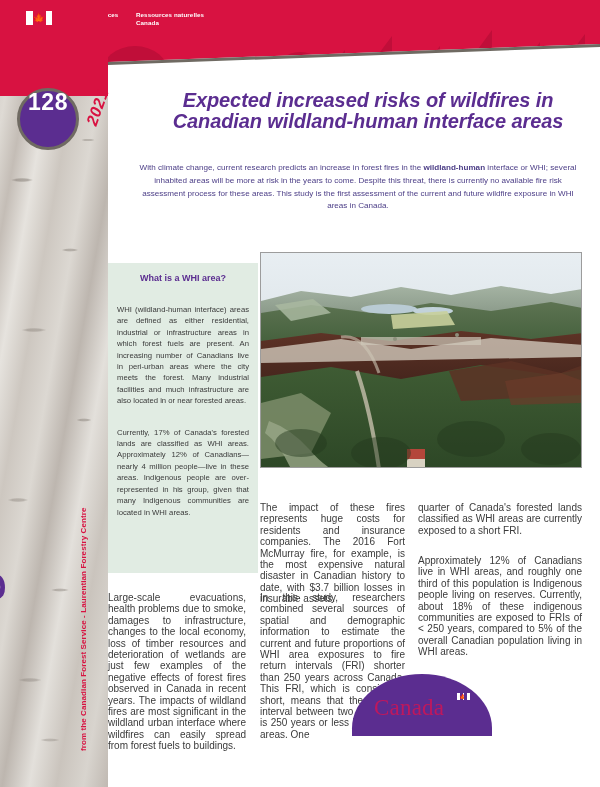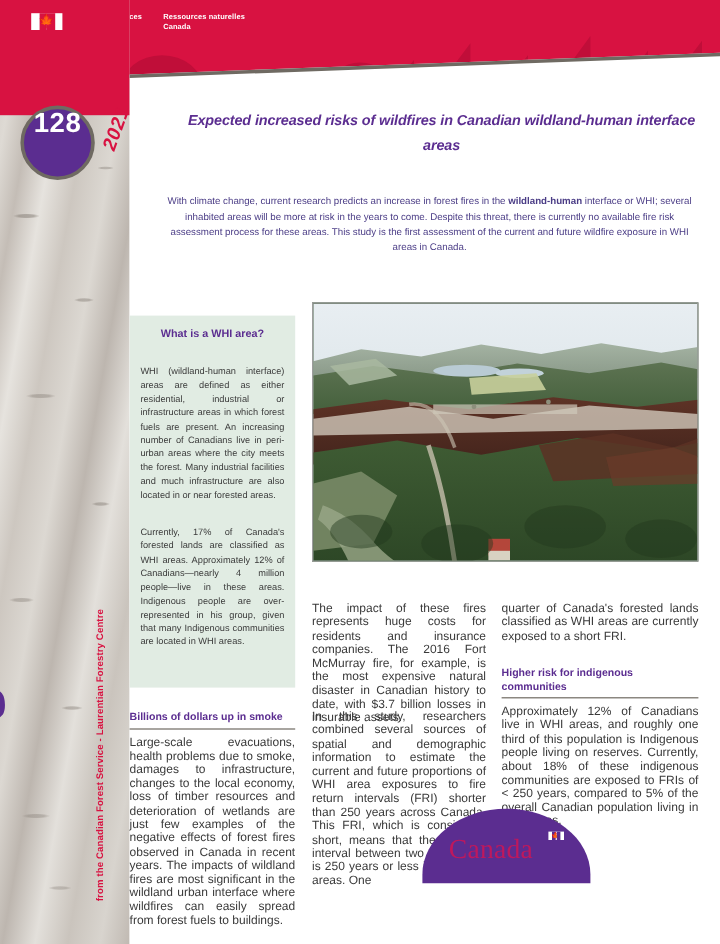--- a/index.html
+++ b/index.html
@@ -156,40 +156,40 @@
     width: 492px; height: 725px;
     z-index: 6;
   }
 
   
   .title {
     position: absolute; left: 40px; top: 28px;
     width: 440px;
     text-align: center;
     color: #5b2d90;
-    font-size: 12px;
+    font-size: 20px;
     font-style: italic;
     font-weight: bold;
     line-height: 21px;
     letter-spacing: -.1px;
   }
   .intro {
     position: absolute; left: 26px; top: 100px;
     width: 448px;
     text-align: center;
     color: #4b3d86;
     font-size: 8.1px;
     line-height: 12.8px;
   }
   .intro b { font-weight: bold; }
 
   
   .whi-box {
     position: absolute; left: 0px; top: 201px;
-    width: 138px; height: 310px;
+    width: 150px; height: 310px;
     background: #e1ece3;
     padding: 9px 9px 0 9px;
   }
   .whi-title {
     color: #5b2d90; font-size: 9px; font-weight: bold;
     text-align: center; line-height: 12px; margin-bottom: 9px;
   }
   .whi-box p {
     color: #3a3a3a; font-size: 7.7px; line-height: 11.4px;
     text-align: justify; margin-bottom: 9px; margin-top: 20px;
@@ -379,36 +379,34 @@
         <g opacity=".45" fill="#23381d">
           <ellipse cx="40" cy="190" rx="26" ry="14"></ellipse>
           <ellipse cx="120" cy="200" rx="30" ry="16"></ellipse>
           <ellipse cx="210" cy="186" rx="34" ry="18"></ellipse>
           <ellipse cx="290" cy="196" rx="30" ry="16"></ellipse>
         </g>
       </svg>
     </div>
 
     <div class="col-a">
-      <div class="sec-head">Billions of dollars up in smoke</div>
       <div class="body-p">Large-scale evacuations, health problems due to smoke, damages to infrastructure, changes to the local economy, loss of timber resources and deterioration of wetlands are just few examples of the negative effects of forest fires observed in Canada in recent years. The impacts of wildland fires are most significant in the wildland urban interface where wildfires can easily spread from forest fuels to buildings.</div>
     </div>
 
     <div class="col-b1">
       <div class="body-p">The impact of these fires represents huge costs for residents and insurance companies. The 2016 Fort McMurray fire, for example, is the most expensive natural disaster in Canadian history to date, with $3.7 billion losses in insurable assets.</div>
     </div>
     <div class="col-b2">
       <div class="body-p">In this study, researchers combined several sources of spatial and demographic information to estimate the current and future proportions of WHI area exposures to fire return intervals (FRI) shorter than 250 years across Canada. This FRI, which is considered short, means that the average interval between two forest fires is 250 years or less in the given areas. One</div>
     </div>
 
     <div class="col-c1">
       <div class="body-p">quarter of Canada's forested lands classified as WHI areas are currently exposed to a short FRI.</div>
     </div>
     <div class="col-c2">
-      <div class="sec-head">Higher risk for indigenous communities</div>
       <div class="body-p">Approximately 12% of Canadians live in WHI areas, and roughly one third of this population is Indigenous people living on reserves. Currently, about 18% of these indigenous communities are exposed to FRIs of &lt; 250 years, compared to 5% of the overall Canadian population living in WHI areas.</div>
     </div>
 
   </div>
 
   <div class="canada-mark">
     <div class="canada-blob"></div>
     <div class="canada-word">Canada</div>
     <div class="canada-flag">
       <i>🍁</i>

